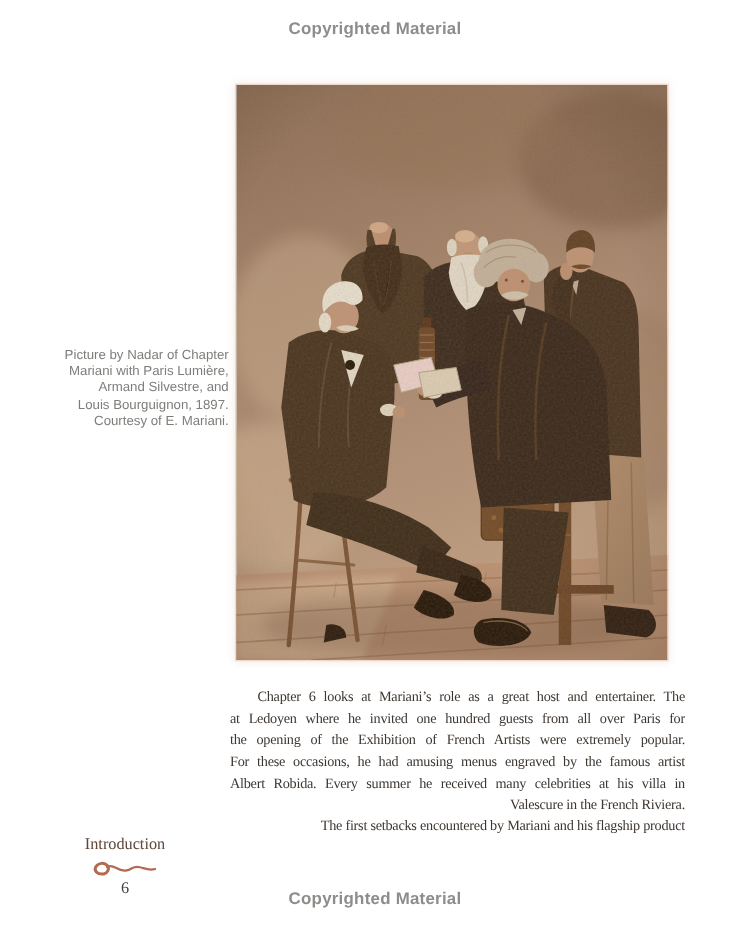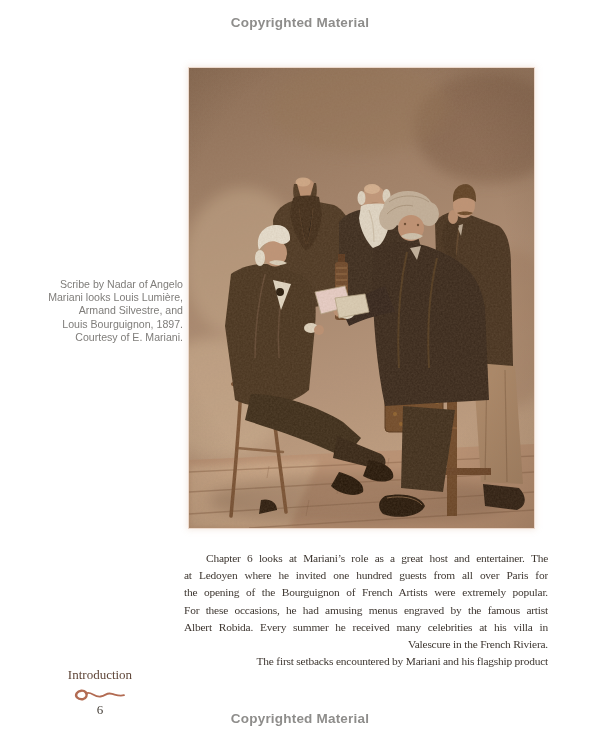--- a/index.html
+++ b/index.html
@@ -236,31 +236,31 @@
         <path d="M196,428 C214,424 232,428 236,438 C232,448 210,452 194,446 C188,440 189,432 196,428 Z" fill="#241608"></path>
         <path d="M198,430 C212,427 228,430 233,437" stroke="#7a5a3c" stroke-width="1" fill="none"></path>
       </g>
 
       <rect x="0" y="0" width="345" height="460" filter="url(#noise)"></rect>
       <rect x="0" y="0" width="345" height="460" fill="url(#vig)"></rect>
     </svg>
   </div>
 
   <div class="caption">
-    <div>Scribe by Nadar of Angelo</div>
-    <div>Mariani looks Louis Lumière,</div>
+    <div>Picture by Nadar of Chapter</div>
+    <div>Mariani with Paris Lumière,</div>
     <div>Armand Silvestre, and</div>
     <div>Louis Bourguignon, 1897.</div>
     <div>Courtesy of E. Mariani.</div>
   </div>
 
   <div class="bodytext">
     <div class="bl j ind">Chapter 6 looks at Mariani’s role as a great host and entertainer. The</div>
     <div class="bl j">at Ledoyen where he invited one hundred guests from all over Paris for</div>
-    <div class="bl j">the opening of the Bourguignon of French Artists were extremely popular.</div>
+    <div class="bl j">the opening of the Exhibition of French Artists were extremely popular.</div>
     <div class="bl j">For these occasions, he had amusing menus engraved by the famous artist</div>
     <div class="bl j">Albert Robida. Every summer he received many celebrities at his villa in</div>
     <div class="bl">Valescure in the French Riviera.</div>
     <div class="bl ind">The first setbacks encountered by Mariani and his flagship product</div>
   </div>
 
   <div class="footer-section">Introduction</div>
 
   <div class="flourish">
     <svg viewBox="0 0 56 18" width="56" height="18">

